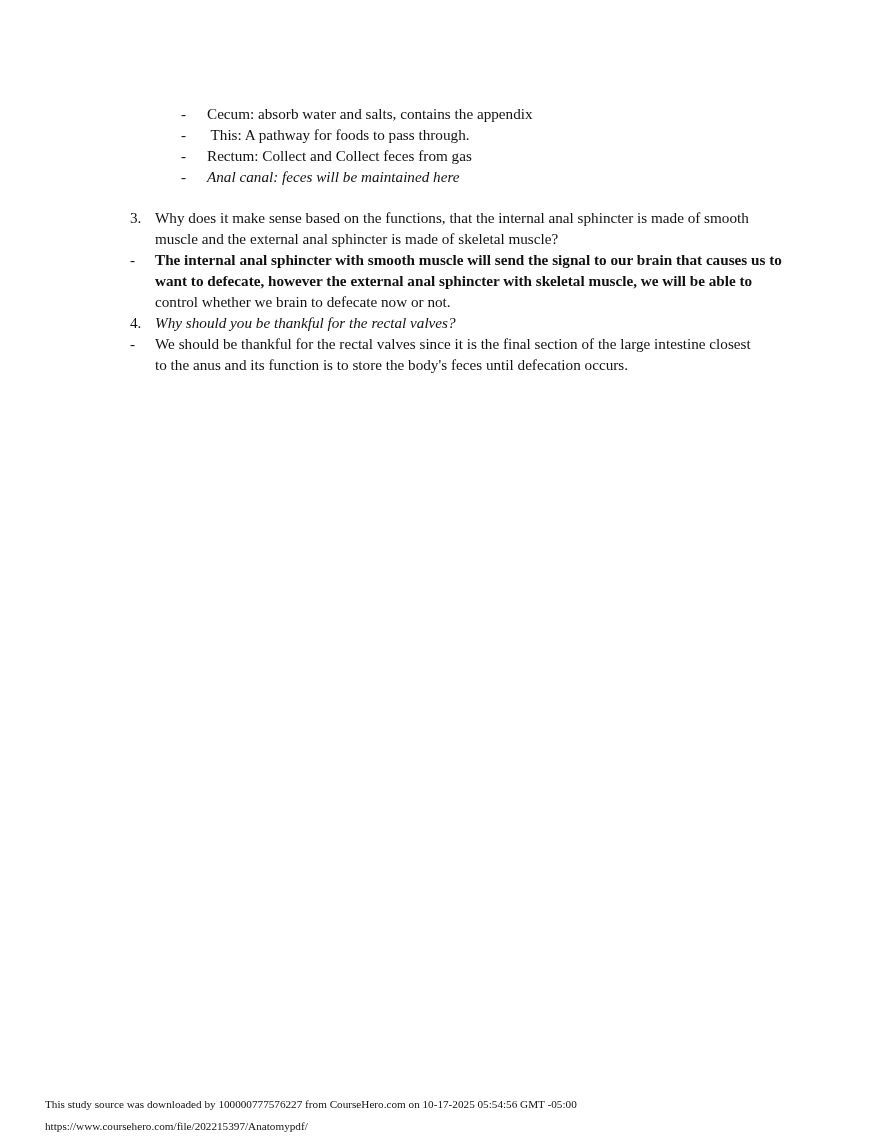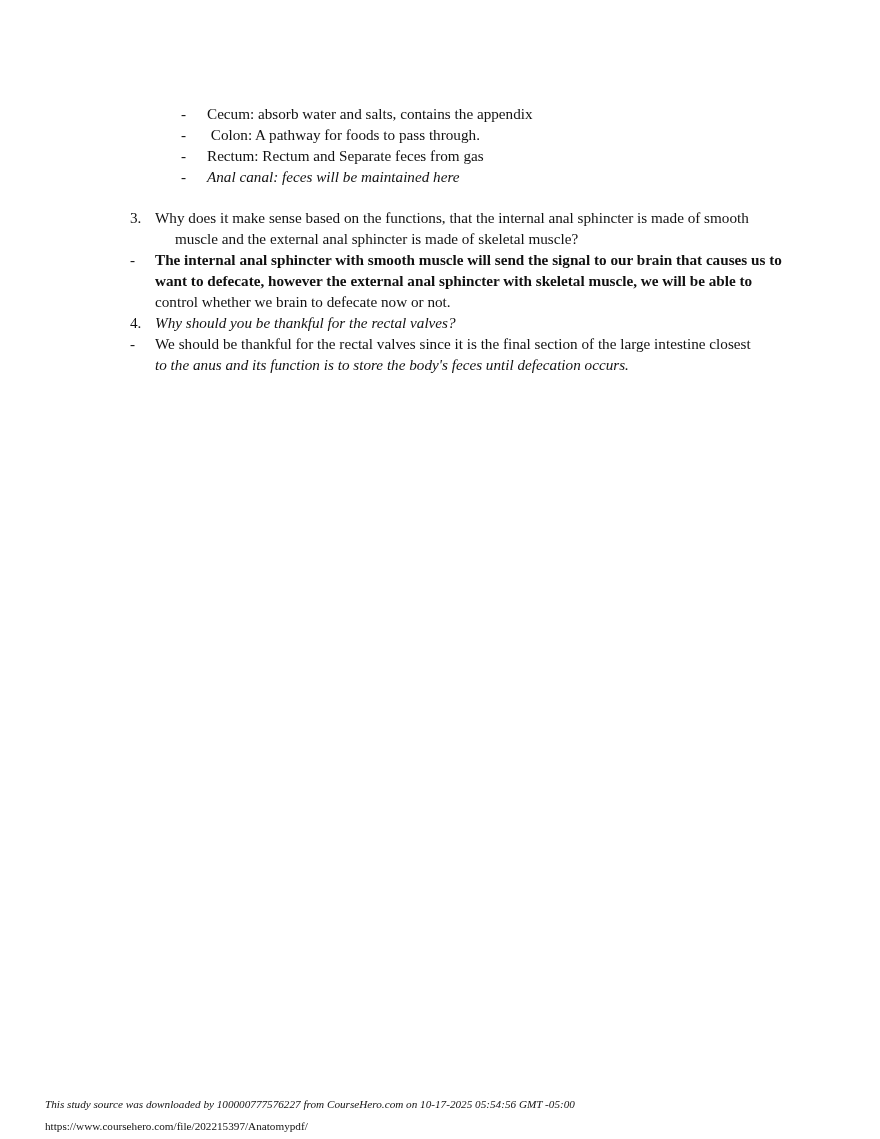--- a/index.html
+++ b/index.html
@@ -43,47 +43,47 @@
 </head>
 <body>
 
 <div class="page">
 
   <div>
     <span class="marker" style="left:181px; top:103px;">-</span>
     <span class="line" style="left:207px; top:103px;">Cecum: absorb water and salts, contains the appendix</span>
 
     <span class="marker" style="left:181px; top:124px;">-</span>
-    <span class="line" style="left:207px; top:124px; white-space:pre;"> Colon: A pathway for foods to pass through.</span>
+    <span class="line" style="left:207px; top:124px; white-space:pre;"> This: A pathway for foods to pass through.</span>
 
     <span class="marker" style="left:181px; top:145px;">-</span>
-    <span class="line" style="left:207px; top:145px;">Rectum: Rectum and Separate feces from gas</span>
+    <span class="line" style="left:207px; top:145px;">Rectum: Collect and Collect feces from gas</span>
 
     <span class="marker" style="left:181px; top:166px;">-</span>
     <span class="line" style="left:207px; top:166px;font-style:italic;">Anal canal: feces will be maintained here</span>
   </div>
 
   <div>
     <span class="marker" style="left:130px; top:207px;">3.</span>
     <span class="line" style="left:155px; top:207px;">Why does it make sense based on the functions, that the internal anal sphincter is made of smooth</span>
-    <span class="line" style="left:155px; top:228px;margin-left:20px;">muscle and the external anal sphincter is made of skeletal muscle?</span>
+    <span class="line" style="left:155px; top:228px;">muscle and the external anal sphincter is made of skeletal muscle?</span>
 
     <span class="marker" style="left:130px; top:249px;">-</span>
     <span class="line" style="left:155px; top:249px;font-weight:bold;">The internal anal sphincter with smooth muscle will send the signal to our brain that causes us to</span>
     <span class="line" style="left:155px; top:270px;font-weight:bold;">want to defecate, however the external anal sphincter with skeletal muscle, we will be able to</span>
     <span class="line" style="left:155px; top:291px;">control whether we brain to defecate now or not.</span>
   </div>
 
   <div>
     <span class="marker" style="left:130px; top:312px;">4.</span>
     <span class="line" style="left:155px; top:312px;font-style:italic;">Why should you be thankful for the rectal valves?</span>
 
     <span class="marker" style="left:130px; top:333px;">-</span>
     <span class="line" style="left:155px; top:333px;">We should be thankful for the rectal valves since it is the final section of the large intestine closest</span>
-    <span class="line" style="left:155px; top:354px;font-style:italic;">to the anus and its function is to store the body's feces until defecation occurs.</span>
+    <span class="line" style="left:155px; top:354px;">to the anus and its function is to store the body's feces until defecation occurs.</span>
   </div>
 
   <div>
-    <span class="footer-line" style="left:45px; top:1097px;font-style:italic;">This study source was downloaded by 100000777576227 from CourseHero.com on 10-17-2025 05:54:56 GMT -05:00</span>
+    <span class="footer-line" style="left:45px; top:1097px;">This study source was downloaded by 100000777576227 from CourseHero.com on 10-17-2025 05:54:56 GMT -05:00</span>
     <span class="footer-line" style="left:45px; top:1119px;text-align:right;">https://www.coursehero.com/file/202215397/Anatomypdf/</span>
   </div>
 
 </div>
 
 </body></html>

